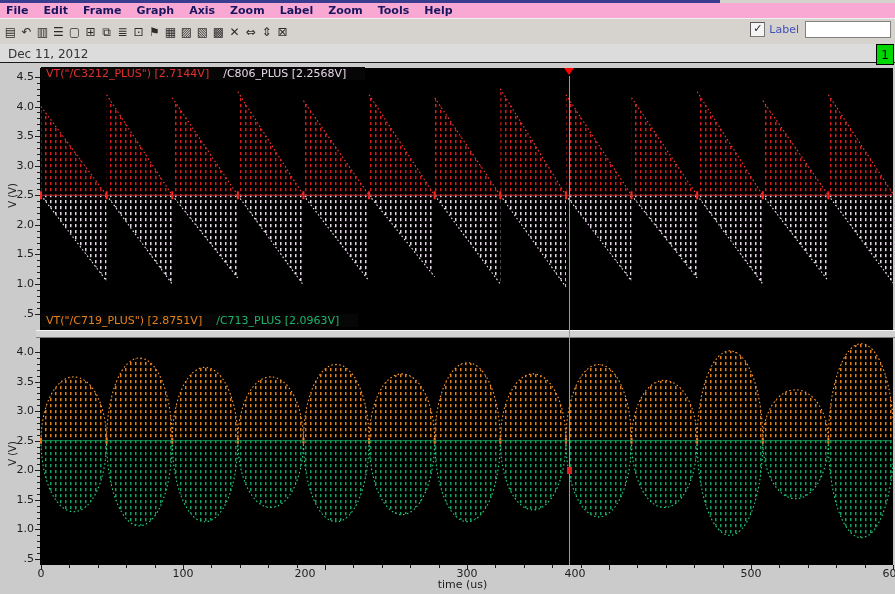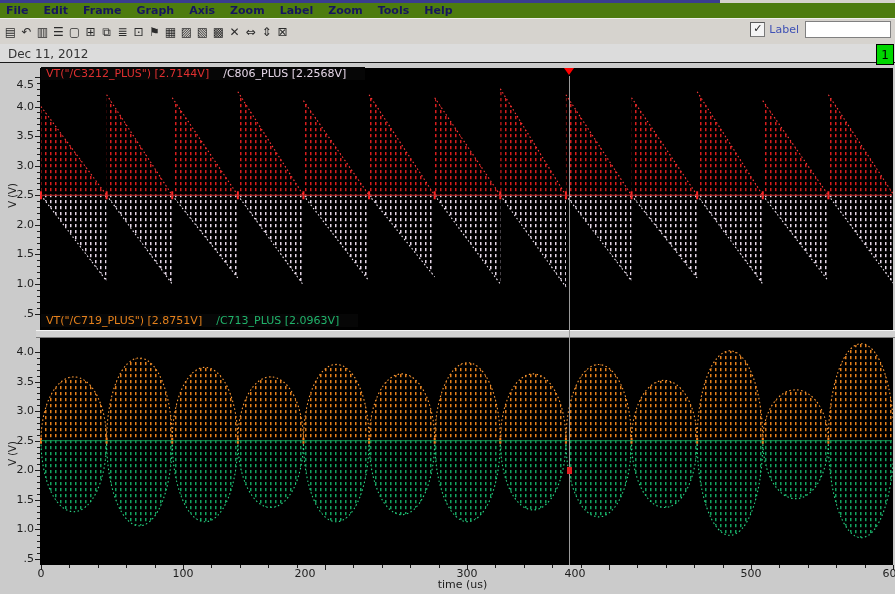--- a/index.html
+++ b/index.html
@@ -5,21 +5,21 @@
   html,body{margin:0;padding:0;}
   body{width:895px;height:594px;overflow:hidden;background:#cbcbcb;
        font-family:"DejaVu Sans","Liberation Sans",sans-serif;
        -webkit-font-smoothing:antialiased;}
   #root{position:relative;width:895px;height:594px;background:#cbcbcb;}
   .abs{position:absolute;}
 
   
   #title-sliver{left:0;top:0;width:720px;height:3px;background:#3a3d8f;}
   #title-sliver2{left:720px;top:0;width:175px;height:3px;background:#d6d3ce;}
-  #menubar{left:0;top:3px;width:895px;height:15px;background:#4d7c0f;
+  #menubar{left:0;top:3px;width:895px;height:15px;background:#f9a8d4;
            display:flex;align-items:center;padding-left:6px;box-sizing:border-box;}
   .menu-item{font-size:11px;font-weight:bold;color:#16165e;margin-right:15px;cursor:default;}
   #toolbar{left:0;top:18px;width:895px;height:26px;background:#d6d3ce;
            border-top:1px solid #efefec;display:flex;align-items:center;
            padding-left:3px;box-sizing:border-box;}
   .tbtn{width:15px;height:18px;margin-right:1px;display:flex;align-items:center;
         justify-content:center;font-size:12px;color:#2b2b2b;background:#d6d3ce;}
   #label-cluster{position:absolute;right:4px;top:21px;display:flex;align-items:center;}
   #label-checkbox{width:13px;height:13px;background:#f4f4f4;border:1px solid #7a7a7a;
         border-top-color:#5a5a5a;border-left-color:#5a5a5a;font-size:11px;line-height:12px;
@@ -283,21 +283,21 @@
   </div>
 
   <div class="abs vlabel" id="vlabel-top" style="left:-8px;top:190px;">V (V)</div>
   <div class="abs vlabel" id="vlabel-bot" style="left:-8px;top:448px;">V (V)</div>
 
   <div class="abs" id="time-label">time (us)</div>
 
   <div class="abs" id="marker-line"></div>
   <div class="abs" id="marker-tri"></div>
   <div class="abs" id="marker-dot"></div>
-<div class="ytick-label abs" style="left: 7px; top: 79px;">4.5</div>
+<div class="ytick-label abs" style="left: 7px; top: 71px;">4.5</div>
     <div class="tickmark abs" style="left: 35px; top: 77px; width: 5px; height: 1px;"></div>
     <div class="tickmark abs" style="left: 37px; top: 82.914px; width: 3px; height: 1px;"></div>
     <div class="tickmark abs" style="left: 37px; top: 88.828px; width: 3px; height: 1px;"></div>
     <div class="tickmark abs" style="left: 37px; top: 94.742px; width: 3px; height: 1px;"></div>
     <div class="tickmark abs" style="left: 37px; top: 100.656px; width: 3px; height: 1px;"></div>
     <div class="ytick-label abs" style="left: 7px; top: 100.57px;">4.0</div>
     <div class="tickmark abs" style="left: 35px; top: 106.57px; width: 5px; height: 1px;"></div>
     <div class="tickmark abs" style="left: 37px; top: 112.484px; width: 3px; height: 1px;"></div>
     <div class="tickmark abs" style="left: 37px; top: 118.398px; width: 3px; height: 1px;"></div>
     <div class="tickmark abs" style="left: 37px; top: 124.312px; width: 3px; height: 1px;"></div>

